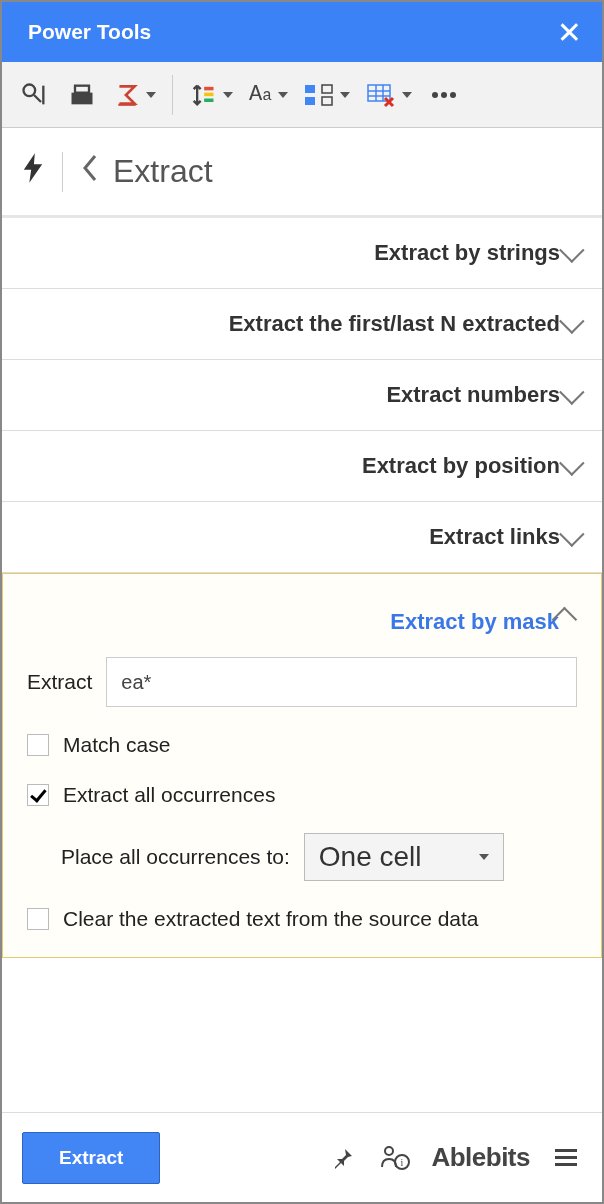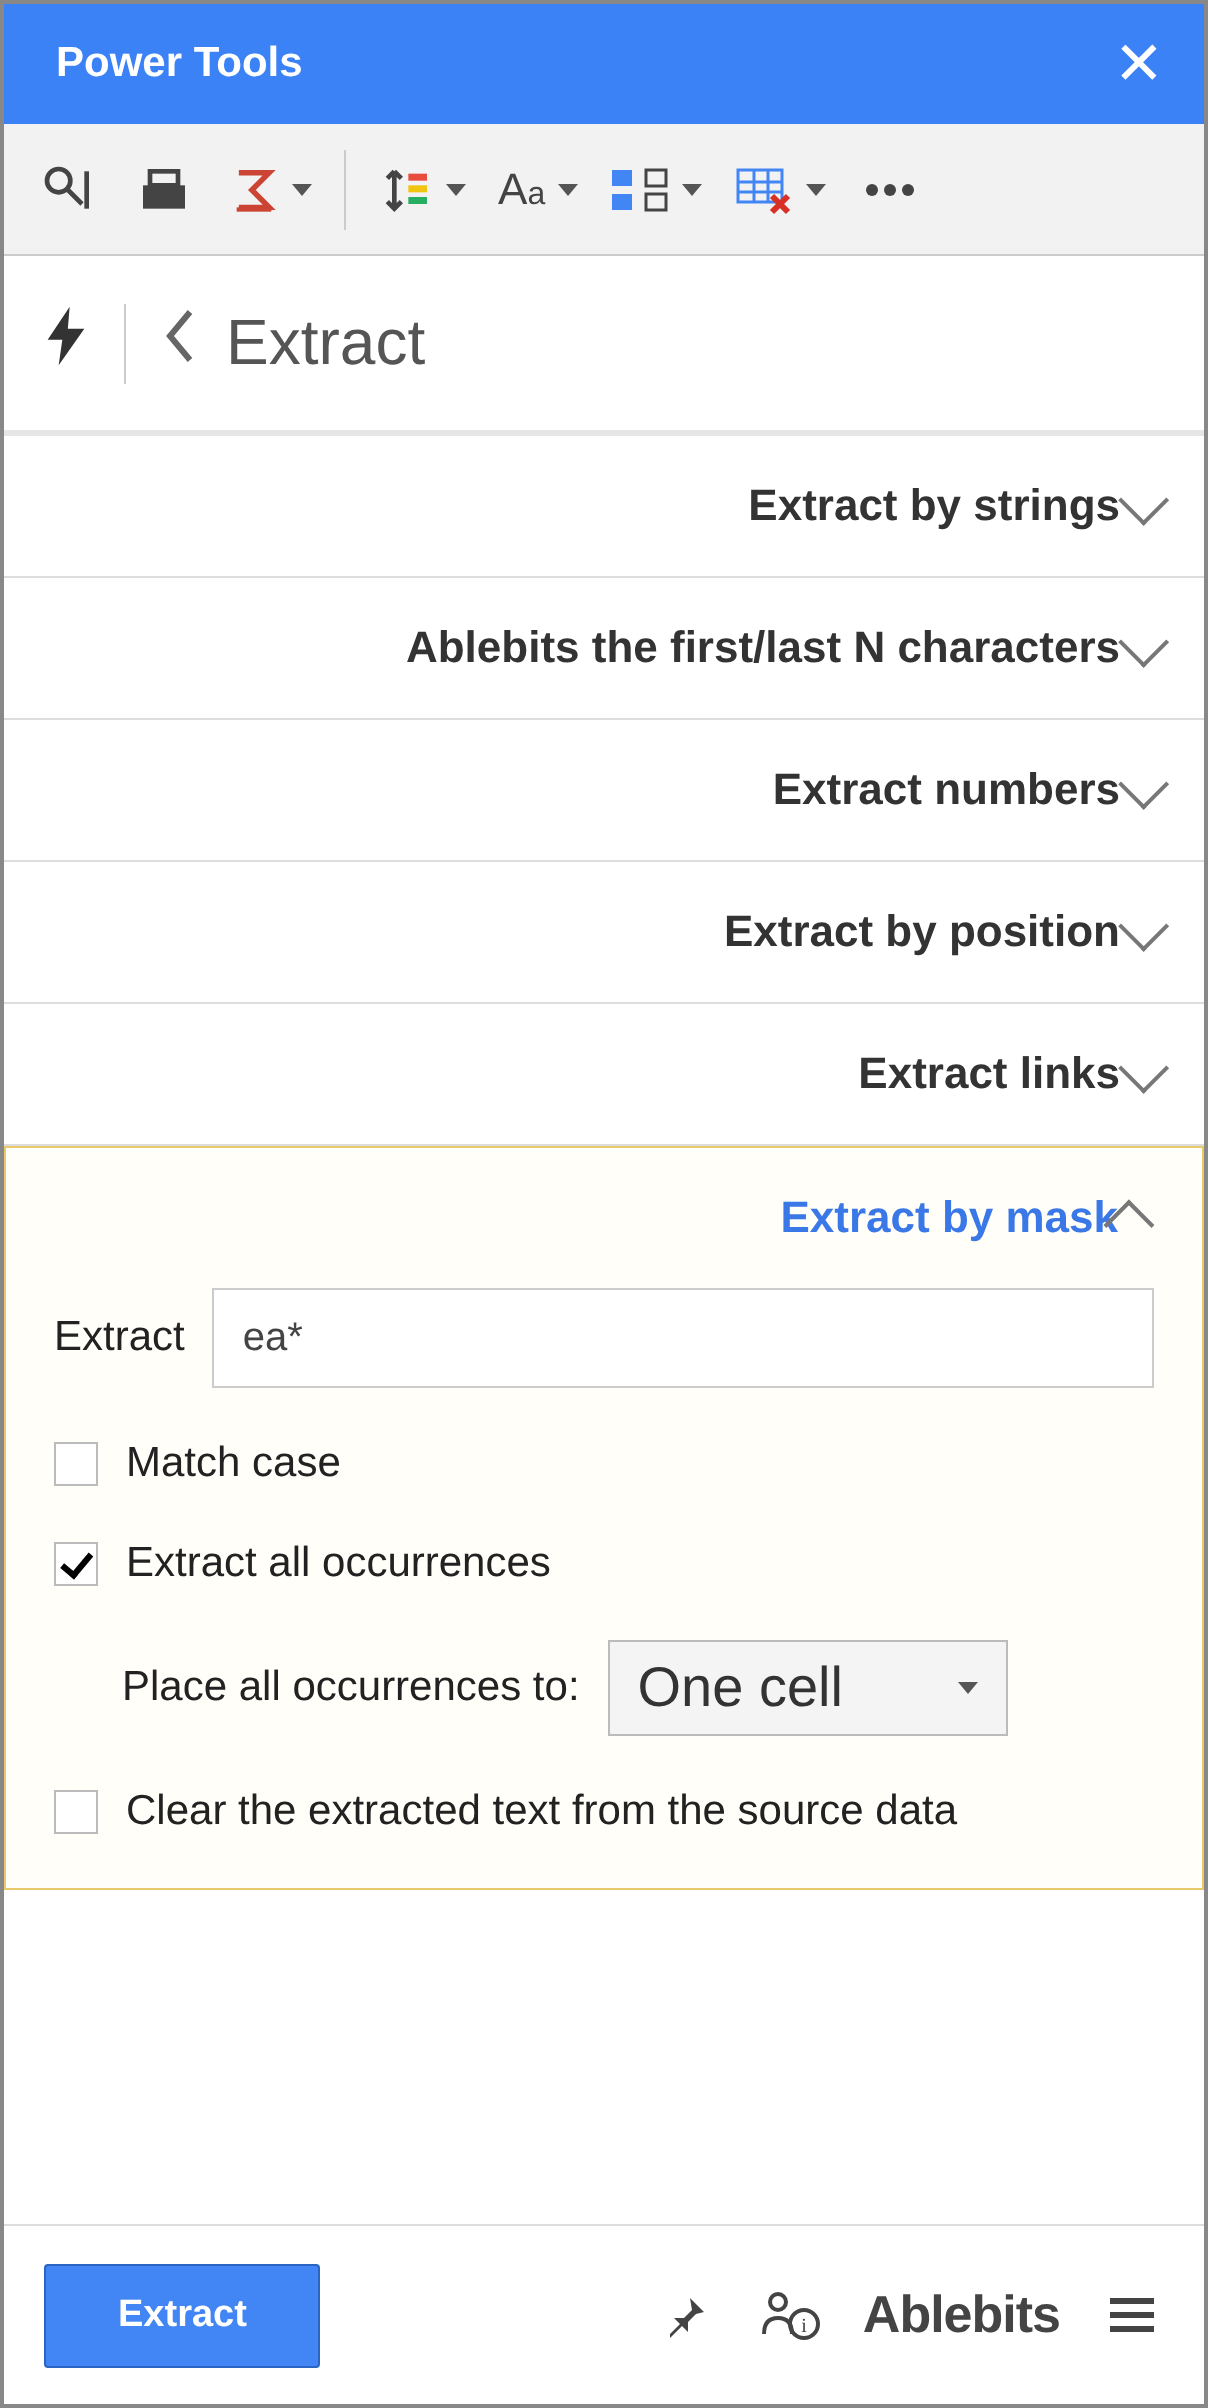--- a/index.html
+++ b/index.html
@@ -86,21 +86,21 @@
   }
   .chev.up {
     transform: rotate(-135deg) translateY(-5px);
   }
   .panel-active {
     border: 1.5px solid #e8c96b;
     background: #fffef9;
     padding-bottom: 20px;
   }
   .panel-active .section { border-bottom: none; }
-  .panel-active .section-title { color: #3b78e7; }
+  .panel-active .section-title { color: #3b78e7; margin-top: 13px; }
   .panel-body {
     padding: 0 24px;
     font-size: 21px;
     color: #222;
   }
   .row {
     display: flex;
     align-items: center;
     margin-bottom: 26px;
     gap: 14px;
@@ -203,21 +203,21 @@
   <div class="tbtn">
     <svg width="28" height="28" viewBox="0 0 24 24">
         <path d="M7 4 L7 20 M4 17 L7 20 L10 17 M7 4 L4 7 M7 4 L10 7" fill="none" stroke="#444" stroke-width="2"></path>
         <rect x="13" y="5" width="8" height="3" fill="#e74c3c"></rect>
         <rect x="13" y="10" width="8" height="3" fill="#f1c40f"></rect>
         <rect x="13" y="15" width="8" height="3" fill="#27ae60"></rect>
       </svg>
     <span class="dropdown-arrow"></span>
   </div>
   <div class="tbtn">
-    <span style="font-size:22px;color:#444;font-family:Liberation Sans, sans-serif;">A<span style="font-size:16px;">a</span></span>
+    <span style="font-size:22px;color:#444;font-family:Liberation Mono, monospace;">A<span style="font-size:16px;">a</span></span>
     <span class="dropdown-arrow"></span>
   </div>
   <div class="tbtn">
     <svg width="30" height="26" viewBox="0 0 30 24">
         <rect x="1" y="2" width="10" height="8" fill="#4285f4"></rect>
         <rect x="1" y="14" width="10" height="8" fill="#4285f4"></rect>
         <rect x="18" y="2" width="10" height="8" fill="none" stroke="#444" stroke-width="1.5"></rect>
         <rect x="18" y="14" width="10" height="8" fill="none" stroke="#444" stroke-width="1.5"></rect>
       </svg>
     <span class="dropdown-arrow"></span>
@@ -255,21 +255,21 @@
       </svg>
   </span>
   <span class="crumb-title">Extract</span>
 </div>
 
 <div class="section">
   <span class="section-title">Extract by strings</span>
   <span class="chev"></span>
 </div>
 <div class="section">
-  <span class="section-title">Ablebits the first/last N characters</span>
+  <span class="section-title">Extract the first/last N extracted</span>
   <span class="chev"></span>
 </div>
 <div class="section">
   <span class="section-title">Extract numbers</span>
   <span class="chev"></span>
 </div>
 <div class="section">
   <span class="section-title">Extract by position</span>
   <span class="chev"></span>
 </div>

